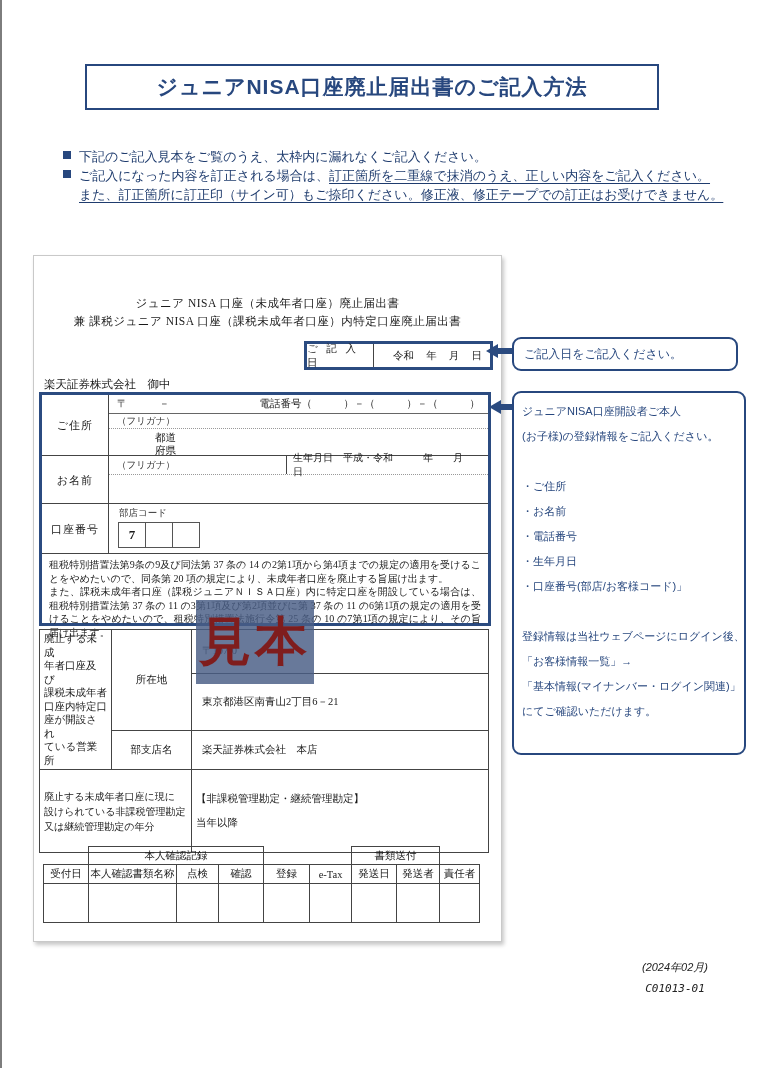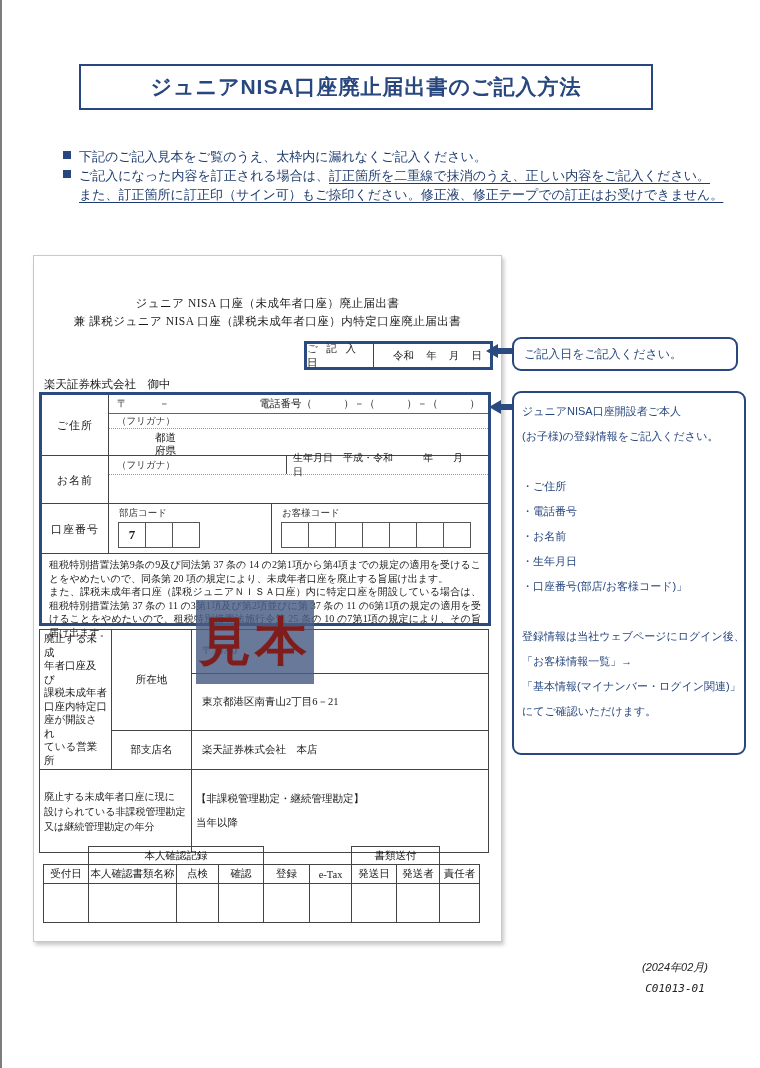--- a/index.html
+++ b/index.html
@@ -1,21 +1,21 @@
 <!DOCTYPE html>
 <html><head>
 <meta charset="utf-8">
 <style>
   html,body{margin:0;padding:0;background:#ffffff;}
   .page{position:relative;width:760px;height:1068px;background:#fff;overflow:hidden;
         font-family:"Liberation Sans",sans-serif;}
   .edge-line{position:absolute;left:0;top:0;width:2px;height:1068px;background:#7d7d7d;}
 
   
-  .title-box{position:absolute;left:79px;top:64px;width:570px;height:42px;
+  .title-box{position:absolute;left:85px;top:64px;width:570px;height:42px;
              border:2px solid #27477e;display:flex;align-items:center;justify-content:center;}
   .title-box span{color:#27477e;font-size:21px;font-weight:bold;letter-spacing:1px;}
   .notes{position:absolute;left:63px;top:147px;width:660px;color:#1f3c6e;font-size:13px;line-height:19px;}
   .note-line{white-space:nowrap;}
   .note-line .sq{display:inline-block;width:8px;height:8px;background:#27477e;margin-right:8px;vertical-align:2px;}
   .note-line.indent{padding-left:16px;}
   .ul{text-decoration:underline;text-underline-offset:3px;}
 
   
   .sheet{position:absolute;left:33px;top:255px;width:467px;height:685px;background:#fff;
@@ -163,32 +163,20 @@
         <div class="mlabel">口座番号</div>
         <div class="mcontent">
           <div class="khalf khl">
             <div class="klabel">部店コード</div>
             <div class="boxes">
               <div class="cbox">7</div>
               <div class="cbox"></div>
               <div class="cbox"></div>
             </div>
           </div>
-          <div class="khalf khr">
-            <div class="klabel">お客様コード</div>
-            <div class="boxes">
-              <div class="cbox"></div>
-              <div class="cbox"></div>
-              <div class="cbox"></div>
-              <div class="cbox"></div>
-              <div class="cbox"></div>
-              <div class="cbox"></div>
-              <div class="cbox"></div>
-            </div>
-          </div>
         </div>
       </div>
 
       <div class="legal">
         <span>租税特別措置法第9条の9及び同法第 37 条の 14 の2第1項から第4項までの規定の適用を受けることをやめたいので、同条第 20 項の規定により、未成年者口座を廃止する旨届け出ます。</span><br>
         <span>また、課税未成年者口座（課税ジュニアＮＩＳＡ口座）内に特定口座を開設している場合は、租税特別措置法第 37 条の 11 の3第1項及び第2項並びに第 37 条の 11 の6第1項の規定の適用を受けることをやめたいので、租税特別措置法施行令第 25 条の 10 の7第1項の規定により、その旨届け出ます。</span>
       </div>
     </div>
 
     <table class="otab">
@@ -285,22 +273,22 @@
 
   <div class="arrow a2">
     <div class="head"></div>
     <div class="shaft"></div>
   </div>
   <div class="callout co2">
     <div class="cl-line">ジュニアNISA口座開設者ご本人</div>
     <div class="cl-line">(お子様)の登録情報をご記入ください。</div>
     <div class="cl-line"></div>
     <div class="cl-line">・ご住所</div>
+    <div class="cl-line">・お名前</div>
     <div class="cl-line">・電話番号</div>
-    <div class="cl-line">・お名前</div>
     <div class="cl-line">・生年月日</div>
     <div class="cl-line">・口座番号(部店/お客様コード)」</div>
     <div class="cl-line"></div>
     <div class="cl-line">登録情報は当社ウェブページにログイン後、</div>
     <div class="cl-line">「お客様情報一覧」→</div>
     <div class="cl-line">「基本情報(マイナンバー・ログイン関連)」</div>
     <div class="cl-line">にてご確認いただけます。</div>
   </div>
 
   <div class="footer">

